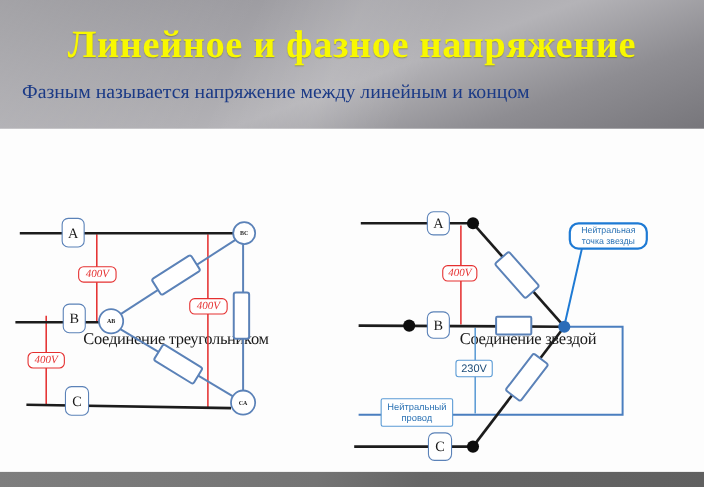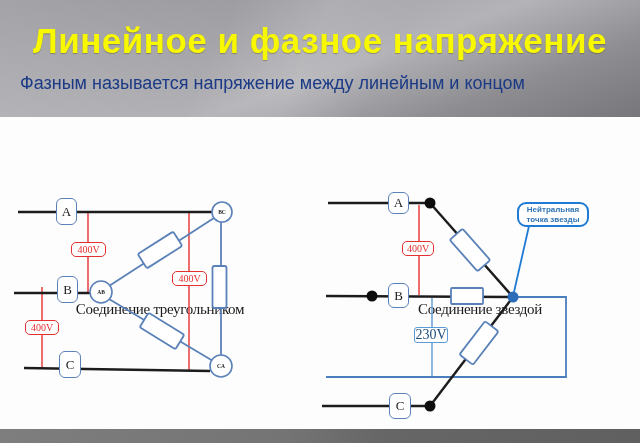--- a/index.html
+++ b/index.html
@@ -6,20 +6,21 @@
   .slide{
     position:relative;width:640px;height:443px;overflow:hidden;
     font-family:"Liberation Sans",sans-serif;background:#fdfdfd;
   }
   
   .header{
     position:absolute;left:0;top:0;width:640px;height:117px;
     background:
       linear-gradient(115deg, rgba(255,255,255,.22) 0%, rgba(255,255,255,0) 34%, rgba(255,255,255,.10) 48%, rgba(255,255,255,0) 60%),
       linear-gradient(160deg, #8a898e 0%, #9c9ba0 22%, #b4b3b7 55%, #8e8d92 78%, #77767b 100%);
+    font-family: Liberation Serif, serif;
   }
   .slide-title{
     padding-top:21px;text-align:center;
     font-size:35px;font-weight:bold;letter-spacing:.5px;
     color:#f8f800;text-shadow:0 1px 1px rgba(60,60,0,.35);
   }
   .subtitle{
     position:absolute;left:20px;top:73px;width:612px;
     font-size:18px;line-height:21px;color:#1b3a86;
   }
@@ -33,33 +34,33 @@
   .diagram-title.left{left:20px;width:280px;}
   .diagram-title.right{left:360px;width:240px;}
   
   .abs{position:absolute;box-sizing:border-box;display:flex;align-items:center;justify-content:center;background:#fff;}
   .node-box{
     border:1.6px solid #5b82b8;border-radius:6px;
     font-family:"Liberation Serif",serif;font-size:13px;color:#1a1a1a;
   }
   .vlabel{
     border:1.4px solid #e53030;border-radius:5px;
-    font-family:"Liberation Serif",serif;font-size:10px;color:#e53030;
+    font-family:"Liberation Serif",serif;font-style:italic;font-size:10px;color:#e53030;
   }
   .vlabel-blue{
     border:1.4px solid #5b9bd5;border-radius:3px;
-    font-family:Liberation Serif, serif;font-size:14px;color:#1f4e79;
+    font-family:Liberation Sans, sans-serif;font-size:10px;color:#1f4e79;
   }
   .neutral-wire-box{
     border:1.4px solid #5b9bd5;border-radius:2px;
     font-size:8.5px;line-height:1.2;color:#2e74b5;text-align:center;
   }
   .callout{
     border:2px solid #1e7ad4;border-radius:9px;
-    font-size:8px;line-height:1.25;color:#2e74b5;text-align:center;font-weight:bold;
+    font-size:8px;line-height:1.25;color:#2e74b5;text-align:center;font-weight:normal;
   }
   
   .footer{
     position:absolute;left:0;bottom:0;width:640px;height:14px;
     background:linear-gradient(100deg,#7e7e7e 0%,#747474 45%,#666 60%,#606060 100%);
   }
 </style>
 </head>
 <body>
 
@@ -142,16 +143,17 @@
   <div class="abs vlabel" style="left:172px;top:271px;width:35px;height:15px;">400V</div>
   <div class="abs vlabel" style="left:25px;top:320px;width:34px;height:15px;">400V</div>
 
   <div class="abs node-box" style="left:388px;top:192px;width:21px;height:22px;">A</div>
   <div class="abs node-box" style="left:388px;top:283px;width:21px;height:25px;">B</div>
   <div class="abs node-box" style="left:389px;top:393px;width:22px;height:26px;">C</div>
 
   <div class="abs vlabel" style="left:402px;top:241px;width:32px;height:15px;">400V</div>
   <div class="abs vlabel-blue" style="left:414px;top:327px;width:34px;height:16px;">230V</div>
 
+  <div class="abs neutral-wire-box" style="left:346px;top:362px;width:66px;height:26px;">Нейтральный провод</div>
   <div class="abs callout" style="left:517px;top:202px;width:72px;height:25px;">Нейтральная точка звезды</div>
 
   <div class="footer"></div>
 </div>
 
 </body></html>

